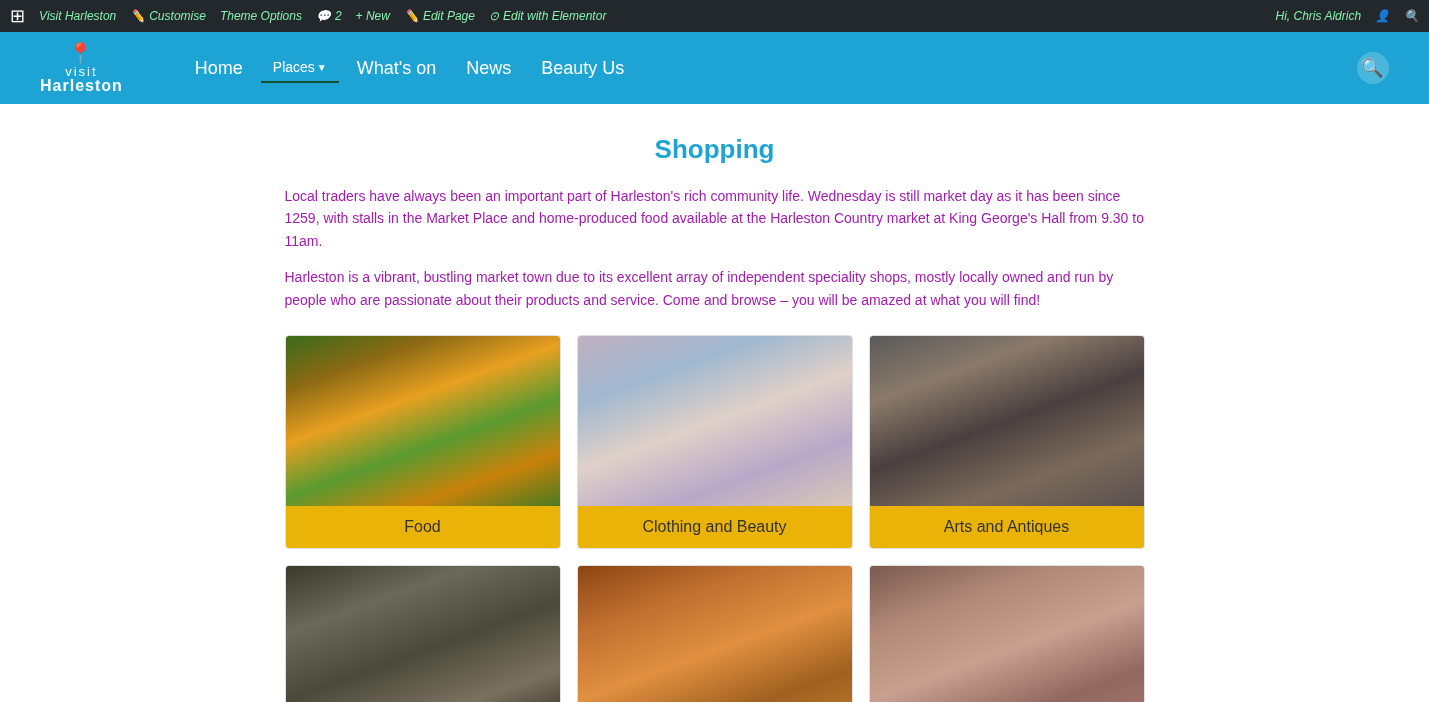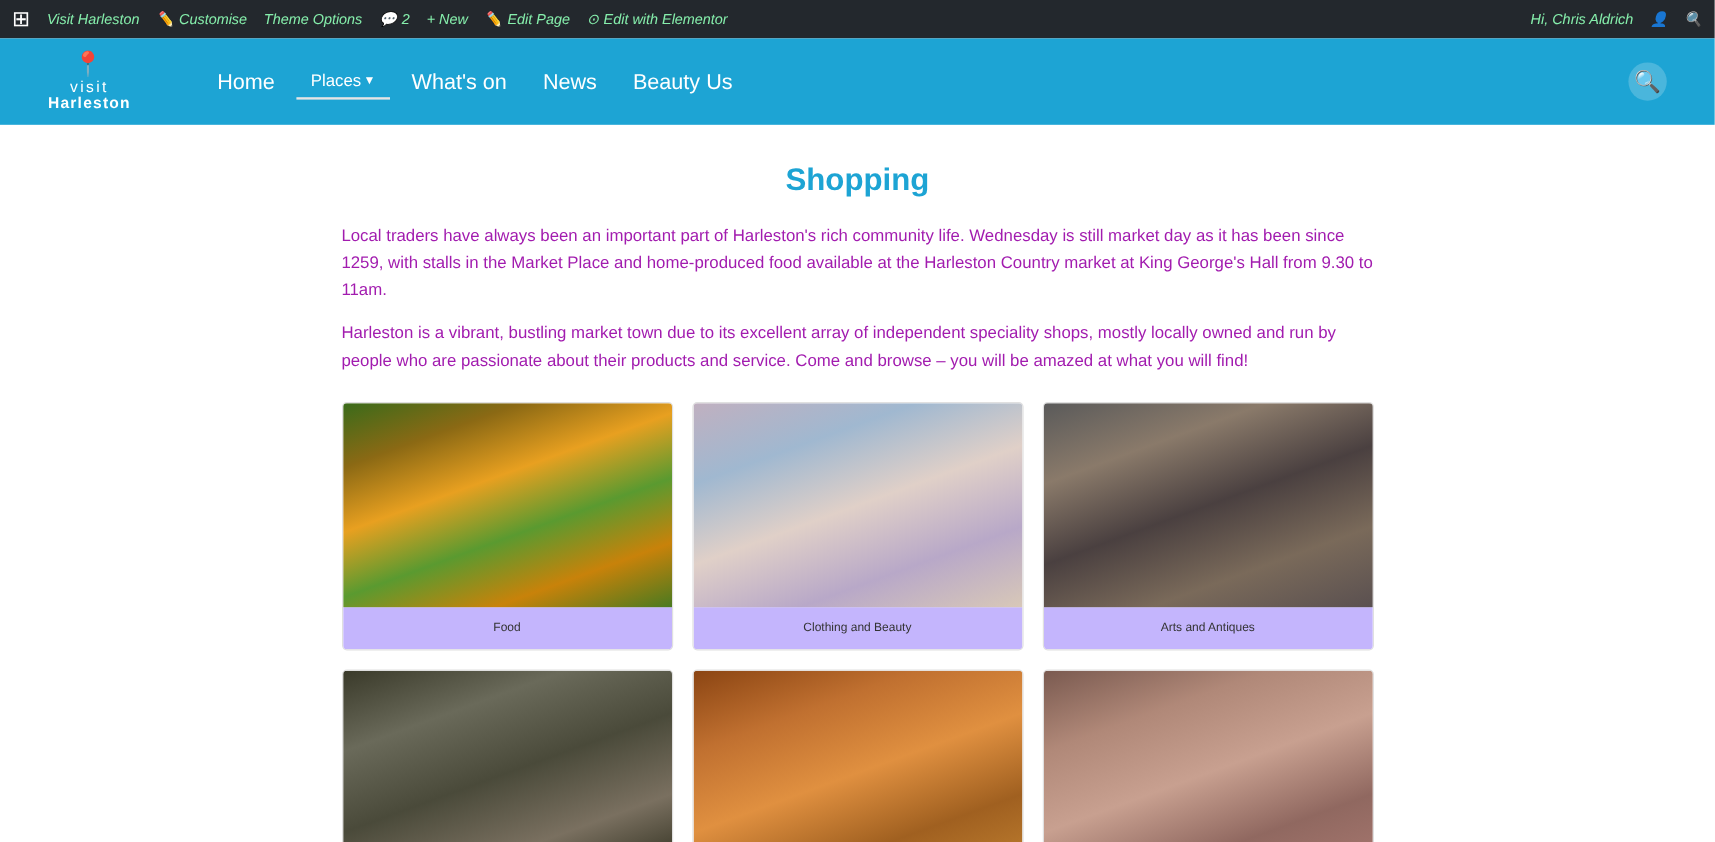--- a/index.html
+++ b/index.html
@@ -46,38 +46,38 @@
       align-items: center;
       color: #fff;
       font-size: 18px;
       font-weight: bold;
       letter-spacing: 1px;
       margin-right: 60px;
       line-height: 1;
     }
     #logo .logo-pin { font-size: 20px; margin-bottom: 2px; }
     #logo .logo-visit { font-size: 13px; font-weight: normal; letter-spacing: 2px; }
-    #logo .logo-harleston { font-size: 13px; font-weight: bold; }
+    #logo .logo-harleston { font-size: 16px; font-weight: bold; }
     nav { display: flex; align-items: center; gap: 6px; }
     nav a {
       color: #fff;
       text-decoration: none;
       font-size: 18px;
       padding: 6px 12px;
       border-radius: 3px;
     }
     .nav-places {
       display: flex;
       align-items: center;
       gap: 2px;
       color: #fff;
       font-size: 14px;
       padding: 6px 12px;
       cursor: pointer;
-      border-bottom: 2px solid #e5e5e5;
+      border-bottom: 2px solid #14532d;
     }
     .nav-right { margin-left: auto; }
     .search-icon-nav {
       color: #fff;
       font-size: 18px;
       cursor: pointer;
       background: rgba(255,255,255,0.2);
       border-radius: 50%;
       width: 32px;
       height: 32px;
@@ -115,23 +115,23 @@
     }
     .grid-item {
       border: 1px solid #e0e0e0;
       border-radius: 4px;
       overflow: hidden;
       cursor: pointer;
     }
     .grid-item-label {
       text-align: center;
       padding: 12px 8px;
-      font-size: 10px;
+      font-size: 16px;
       color: #333;
-      background: #c4b5fd;
+      background: #eab308;
     }
   </style>
 </head>
 <body>
 
 <div id="admin-bar">
   <span style="font-size:18px; color:#fff;">⊞</span>
   <span class="admin-item">Visit Harleston</span>
   <span class="admin-item">
     <span>✏️</span>

